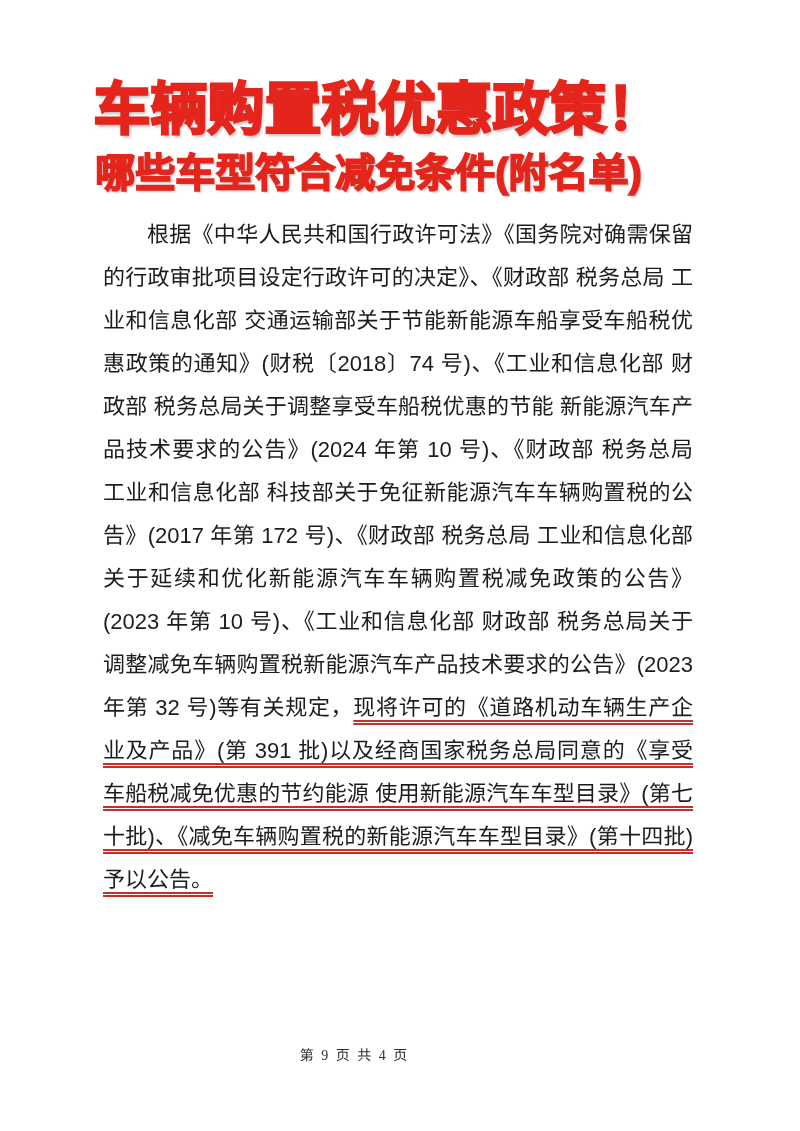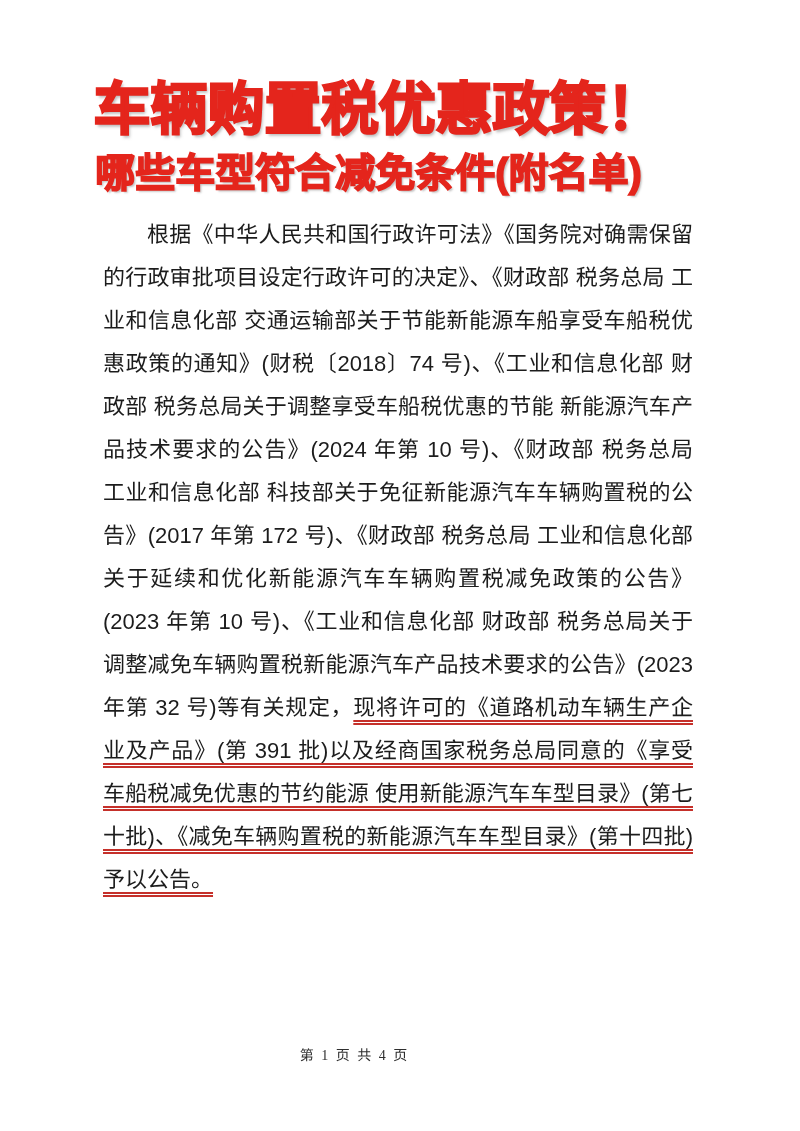--- a/index.html
+++ b/index.html
@@ -89,16 +89,16 @@
   <header class="header">
     <div class="title">车辆购置税优惠政策！</div>
     <div class="subtitle">哪些车型符合减免条件(附名单)</div>
   </header>
 
   <main class="content">
     <p class="para"><span>根据《中华人民共和国行政许可法》《国务院对确需保留的行政审批项目设定行政许可的决定》、《财政部 税务总局 工业和信息化部 交通运输部关于节能新能源车船享受车船税优惠政策的通知》(财税〔2018〕74 号)、《工业和信息化部 财政部 税务总局关于调整享受车船税优惠的节能 新能源汽车产品技术要求的公告》(2024 年第 10 号)、《财政部 税务总局 工业和信息化部 科技部关于免征新能源汽车车辆购置税的公告》(2017 年第 172 号)、《财政部 税务总局 工业和信息化部关于延续和优化新能源汽车车辆购置税减免政策的公告》(2023 年第 10 号)、《工业和信息化部 财政部 税务总局关于调整减免车辆购置税新能源汽车产品技术要求的公告》(2023 年第 32 号)等有关规定，</span><span class="redline">现将许可的《道路机动车辆生产企业及产品》(第 391 批)以及经商国家税务总局同意的《享受车船税减免优惠的节约能源 使用新能源汽车车型目录》(第七十批)、《减免车辆购置税的新能源汽车车型目录》(第十四批)予以公告。</span></p>
   </main>
 
   <footer class="footer">
-    <span>第 1 页 共 4 页</span>
+    <span>第 9 页 共 4 页</span>
   </footer>
 
 </div>
 
 </body></html>

